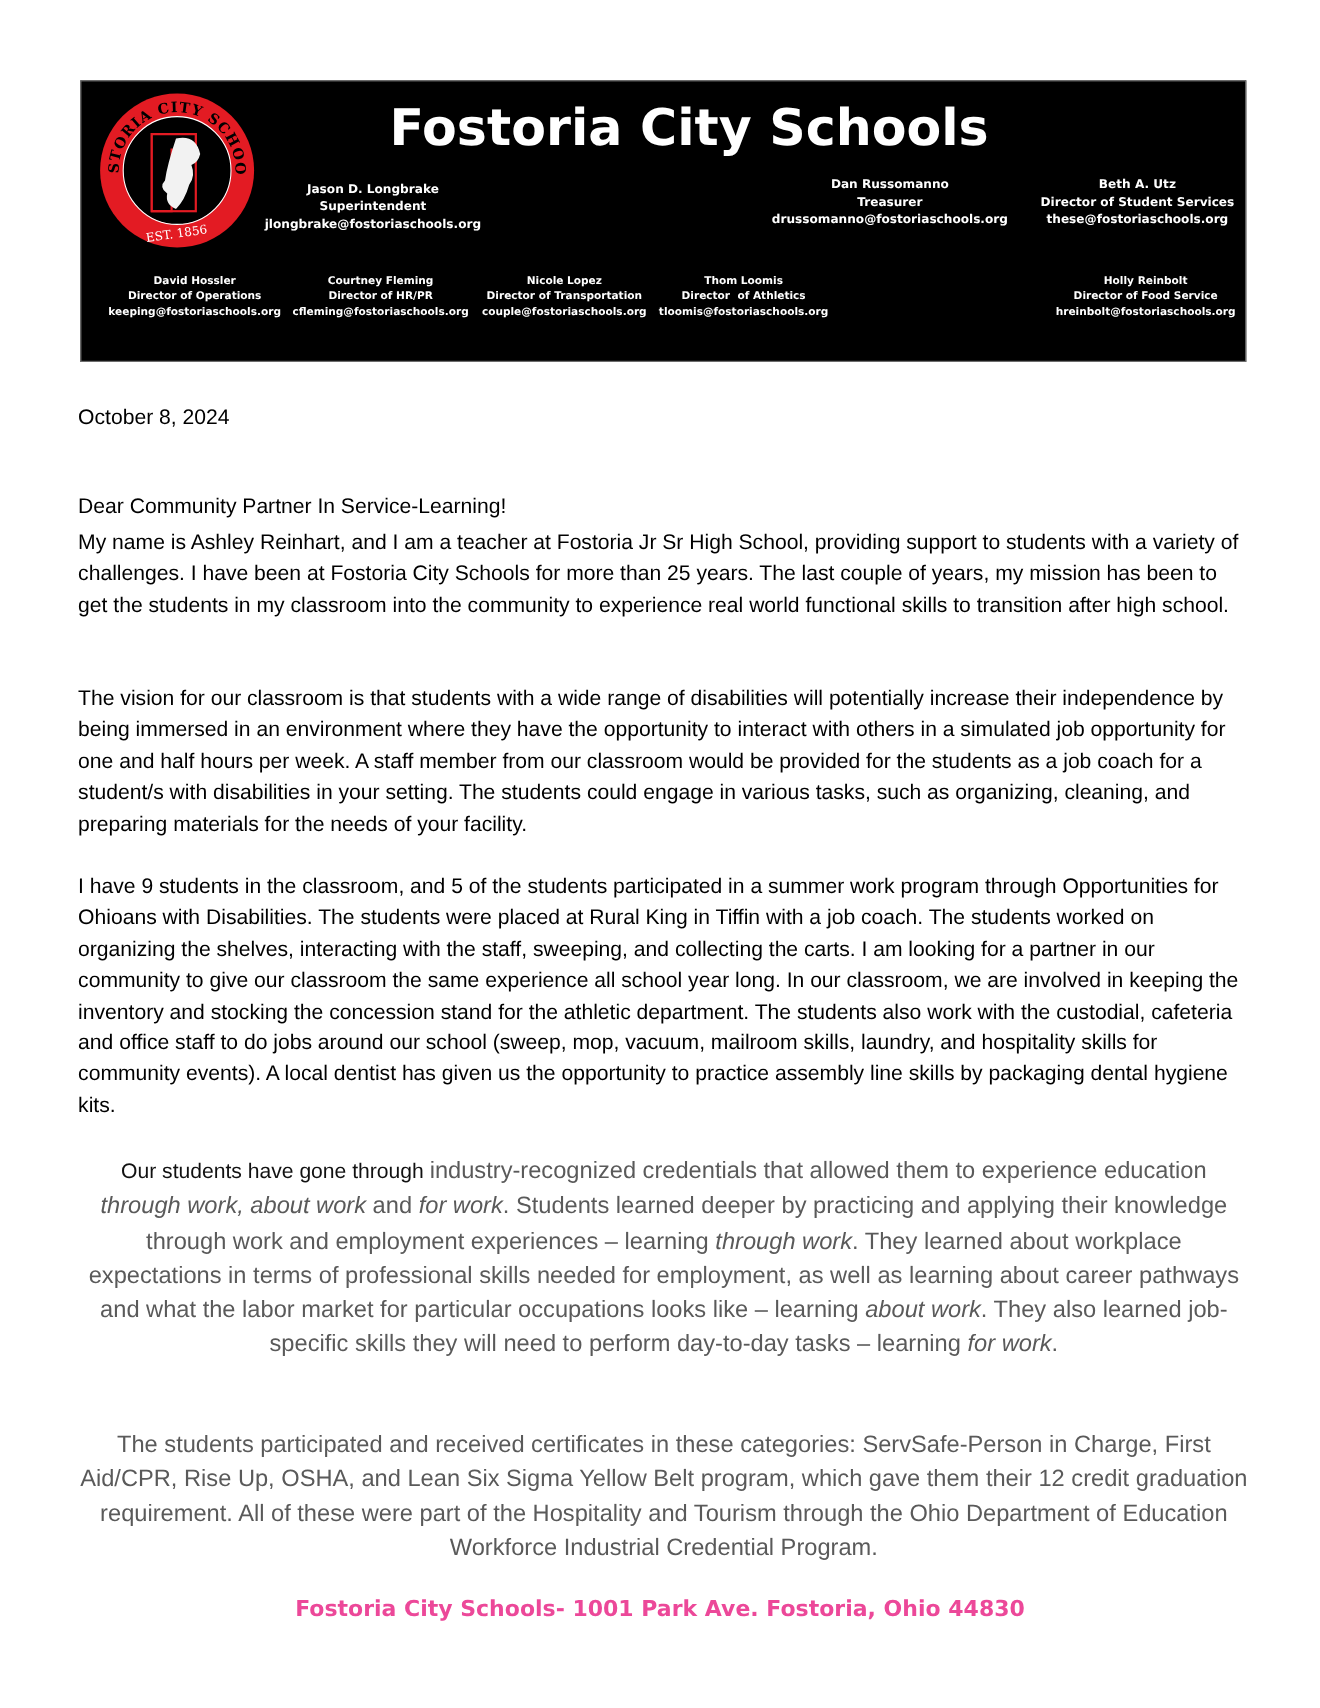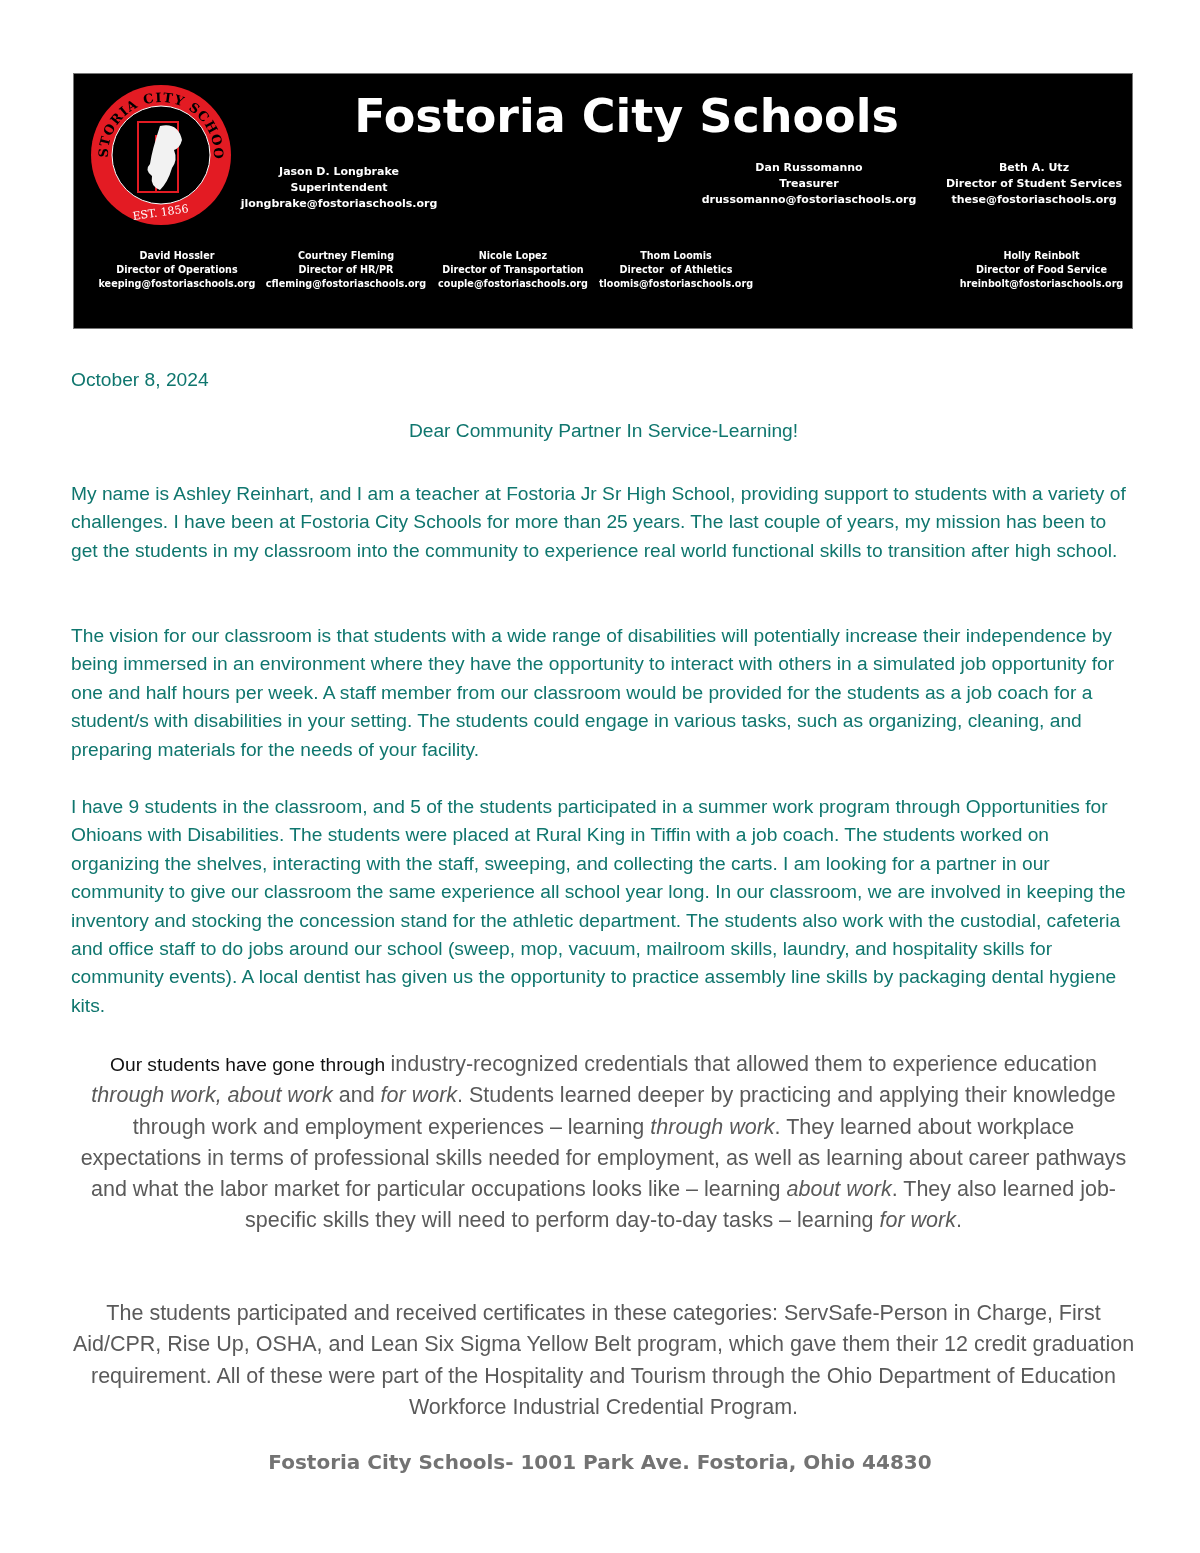--- a/index.html
+++ b/index.html
@@ -20,28 +20,28 @@
   .staff {
     position: absolute; color: #ffffff; text-align: center;
     font-family: "DejaVu Sans", sans-serif; font-weight: bold;
   }
   .staff div { white-space: nowrap; }
   .row1 { font-size: 11px; line-height: 16px; top: 90px; }
   .row2 { font-size: 9.6px; line-height: 14px; top: 175px; }
 
   .body-text {
     position: absolute; left: 71px; width: 1065px;
-    font-size: 19.2px; line-height: 28.4px; color: #0f766e;
+    font-size: 19.2px; line-height: 28.4px; color: #000000;
   }
   .gray { color: #5a5a5a; font-size: 21.5px; line-height: 31.3px; text-align: center; }
   .body-text em { font-style: italic; }
 
   .footer {
     position: absolute; left: 0; width: 1200px; top: 1450px; text-align: center;
-    font-family: "DejaVu Sans", sans-serif; font-weight: bold; font-size: 20px; color: #737373;
+    font-family: "DejaVu Sans", sans-serif; font-weight: bold; font-size: 20px; color: #ec4899;
   }
 </style>
 </head>
 <body>
 
 <div class="banner">
   <svg class="logo" viewBox="0 0 146 146">
     <defs>
       <path id="ringTop" d="M 20,73 A 53,53 0 1,1 126,73"></path>
     </defs>
@@ -96,21 +96,21 @@
     <div>tloomis@fostoriaschools.org</div>
   </div>
   <div class="staff row2" style="left:865px; width:205px;">
     <div>Holly Reinbolt</div>
     <div>Director of Food Service</div>
     <div>hreinbolt@fostoriaschools.org</div>
   </div>
 </div>
 
 <div class="body-text" style="top:366px;">October 8, 2024</div>
-<div class="body-text" style="top:417px;text-align:center;">Dear Community Partner In Service-Learning!</div>
+<div class="body-text" style="top:447px;">Dear Community Partner In Service-Learning!</div>
 <div class="body-text" style="top:480px;">My name is Ashley Reinhart, and I am a teacher at Fostoria Jr Sr High School, providing support to students with a variety of challenges.  I have been at Fostoria City Schools for more than 25 years.  The last couple of years, my mission has been to get the students in my classroom into the community to experience real world functional skills to transition after high school.</div>
 <div class="body-text" style="top:622px;">The vision for our classroom is that students with a wide range of disabilities will potentially increase their independence by being immersed in an environment where they have the opportunity to interact with others in a simulated job opportunity for one and half hours per week.  A staff member from our classroom would be provided for the students as a job coach for a student/s with disabilities in your setting.  The students could engage in various tasks, such as organizing, cleaning, and preparing materials for the needs of your facility.</div>
 <div class="body-text" style="top:793px;">I have 9 students in the classroom, and 5 of the students participated in a summer work program through Opportunities for Ohioans with Disabilities.  The students were placed at Rural King in Tiffin with a job coach. The students worked on organizing the shelves, interacting with the staff, sweeping, and collecting the carts.  I am looking for a partner in our community to give our classroom the same experience all school year long.  In our classroom, we are involved in keeping the inventory and stocking the concession stand for the athletic department.  The students also work with the custodial, cafeteria and office staff to do jobs around our school (sweep, mop, vacuum, mailroom skills, laundry, and hospitality skills for community events). A local dentist has given us the opportunity to practice assembly line skills by packaging dental hygiene kits.</div>
 
 <div class="body-text gray" style="top:1049px;">
   <span style="color:#111;font-size:19.2px;">Our students have gone through </span><span>industry-recognized credentials that allowed them to experience education </span><em>through work, about work</em><span> and </span><em>for work</em><span>. Students learned deeper by practicing and applying their knowledge through work and employment experiences – learning </span><em>through work</em><span>. They learned about workplace expectations in terms of professional skills needed for employment, as well as learning about career pathways and what the labor market for particular occupations looks like – learning </span><em>about work</em><span>. They also learned job-specific skills they will need to perform day-to-day tasks – learning </span><em>for work</em><span>.</span>
 </div>
 
 <div class="body-text gray" style="top:1298px;">The students participated and received certificates in these categories:  ServSafe-Person in Charge, First Aid/CPR, Rise Up, OSHA, and Lean Six Sigma Yellow Belt program, which gave them their 12 credit graduation requirement.  All of these were part of the Hospitality and Tourism through the Ohio Department of Education Workforce Industrial Credential Program.</div>
 

